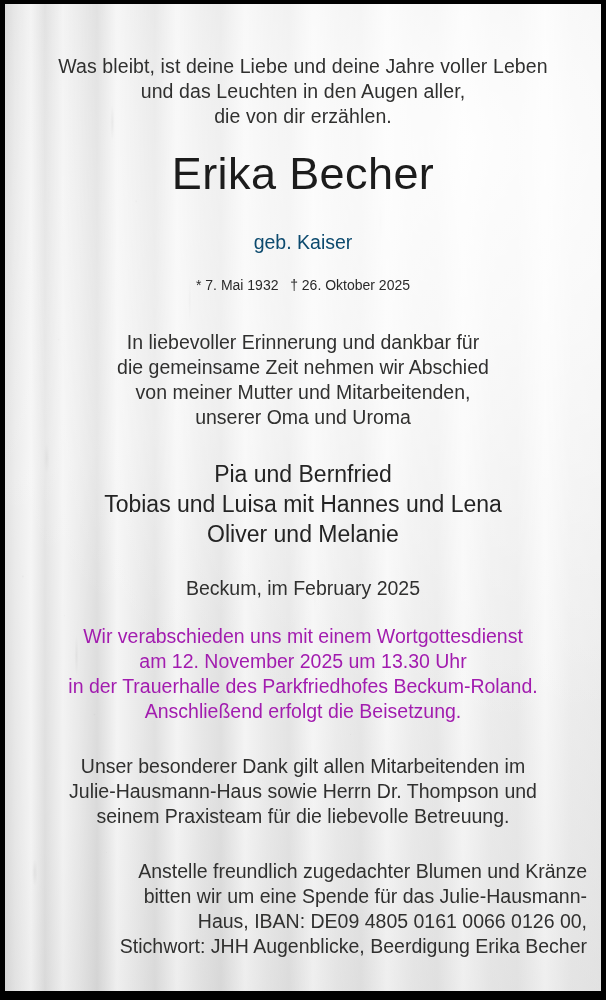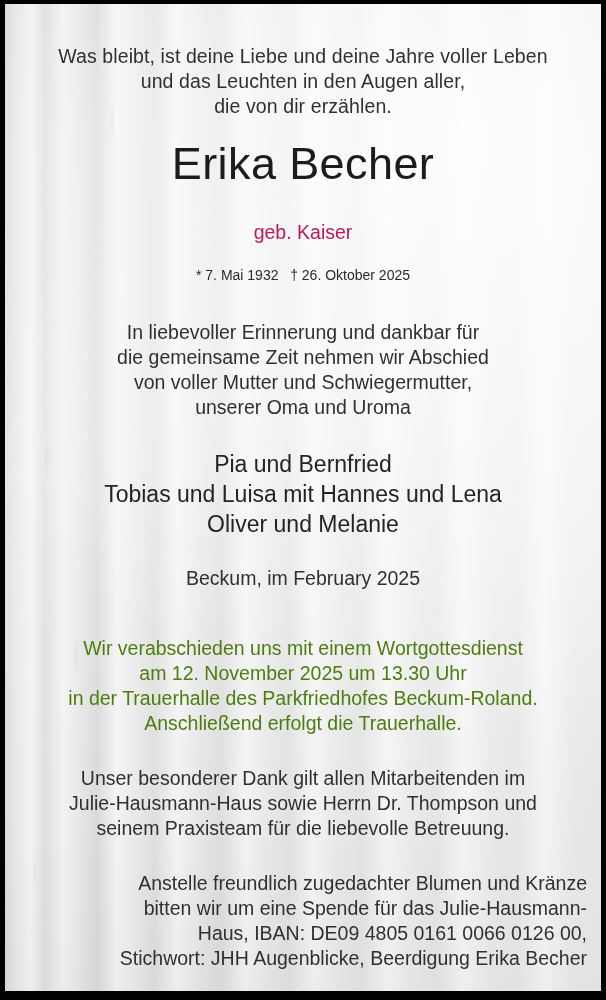--- a/index.html
+++ b/index.html
@@ -124,21 +124,21 @@
       radial-gradient(circle 1px at 95% 84%, rgba(150,150,150,0.08), transparent 60%);
     opacity: 0.9;
   }
 
   
   .content {
     position: absolute;
     inset: 0;
     text-align: center;
     color: #2b2b2b;
-    padding: 8px 14px;
+    padding: 18px 14px;
     box-sizing: border-box;
   }
 
   .line { margin: 0; }
 
   .verse {
     margin-top: 32px;
     font-size: 19.5px;
     line-height: 25px;
     letter-spacing: 0.1px;
@@ -151,21 +151,21 @@
     line-height: 52px;
     font-weight: 400;
     letter-spacing: 0.4px;
     color: #1c1c1c;
   }
 
   .maiden {
     margin-top: 9px;
     font-size: 19.5px;
     line-height: 24px;
-    color: #be185d;
+    color: #0c4a6e;
   }
 
   .dates {
     margin-top: 19px;
     font-size: 14px;
     line-height: 25px;
     color: #2a2a2a;
     white-space: pre;
   }
 
@@ -185,24 +185,24 @@
   }
 
   .place-date {
     margin-top: 27px;
     font-size: 19.5px;
     line-height: 25px;
     color: #30302f;
   }
 
   .service {
-    margin-top: 45px;
-    font-size: 19.5px;
-    line-height: 25px;
-    color: #4d7c0f;
+    margin-top: 23px;
+    font-size: 19.5px;
+    line-height: 25px;
+    color: #a21caf;
   }
 
   .thanks {
     margin-top: 30px;
     font-size: 19.5px;
     line-height: 25px;
     color: #30302f;
   }
 
   .donation {
@@ -236,37 +236,37 @@
 
       <h1 class="name">Erika Becher</h1>
 
       <p class="maiden line">geb. Kaiser</p>
 
       <p class="dates line">* 7. Mai 1932   † 26. Oktober 2025</p>
 
       <div class="memorial">
         <p class="line">In liebevoller Erinnerung und dankbar für</p>
         <p class="line">die gemeinsame Zeit nehmen wir Abschied</p>
-        <p class="line">von voller Mutter und Schwiegermutter,</p>
+        <p class="line">von meiner Mutter und Mitarbeitenden,</p>
         <p class="line">unserer Oma und Uroma</p>
       </div>
 
       <div class="family">
         <p class="line">Pia und Bernfried</p>
         <p class="line">Tobias und Luisa mit Hannes und Lena</p>
         <p class="line">Oliver und Melanie</p>
       </div>
 
       <p class="place-date line">Beckum, im February 2025</p>
 
       <div class="service">
         <p class="line">Wir verabschieden uns mit einem Wortgottesdienst</p>
         <p class="line">am 12. November 2025 um 13.30 Uhr</p>
         <p class="line">in der Trauerhalle des Parkfriedhofes Beckum-Roland.</p>
-        <p class="line">Anschließend erfolgt die Trauerhalle.</p>
+        <p class="line">Anschließend erfolgt die Beisetzung.</p>
       </div>
 
       <div class="thanks">
         <p class="line">Unser besonderer Dank gilt allen Mitarbeitenden im</p>
         <p class="line">Julie-Hausmann-Haus sowie Herrn Dr. Thompson und</p>
         <p class="line">seinem Praxisteam für die liebevolle Betreuung.</p>
       </div>
 
       <div class="donation">
         <p class="line">Anstelle freundlich zugedachter Blumen und Kränze</p>

